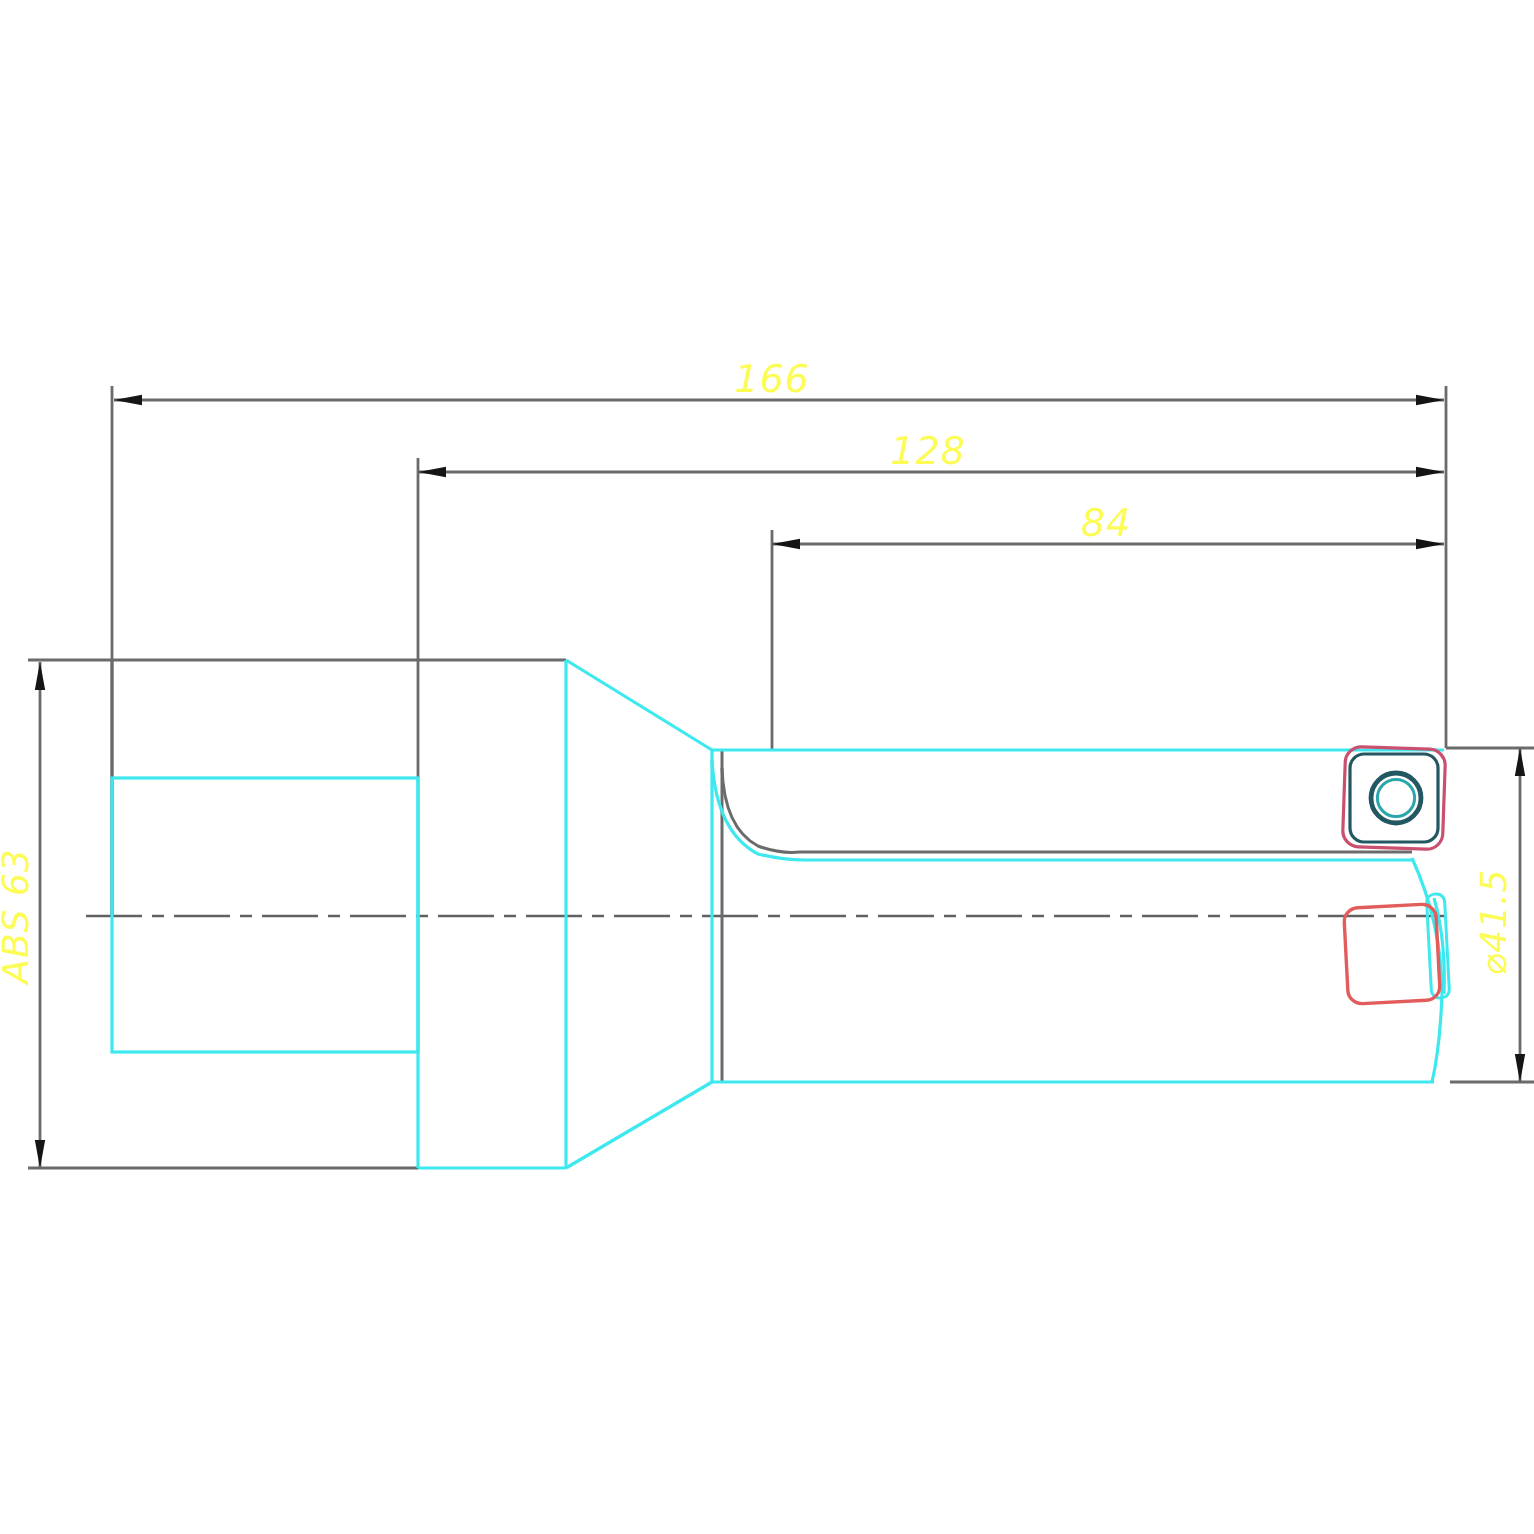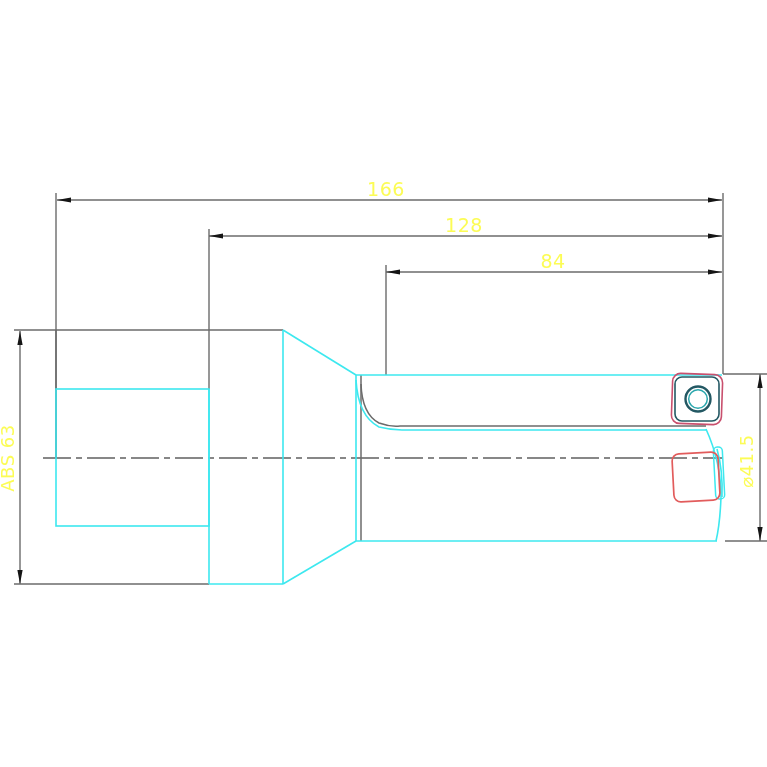--- a/index.html
+++ b/index.html
@@ -1,16 +1,16 @@
 <!DOCTYPE html>
 <html><head>
 <meta charset="utf-8">
 <style>
   html,body{margin:0;padding:0;background:#ffffff;}
-  .canvas{position:relative;width:767px;height:767px;background:#ffffff;overflow:hidden;}
+  .canvas{position:relative;width:767px;height:767px;background:#ffffff;overflow:hidden;font-style:italic;}
   svg{display:block;}
   text{font-family:"DejaVu Sans", sans-serif;}
   .dimtext{fill:#fcfc55;font-size:19px;letter-spacing:0.5px;}
   .dimtext-side{fill:#fcfc55;font-size:18px;letter-spacing:0.5px;}
 </style>
 </head>
 <body>
 
 <div class="canvas">
 <svg width="767" height="767" viewBox="0 0 767 767">

